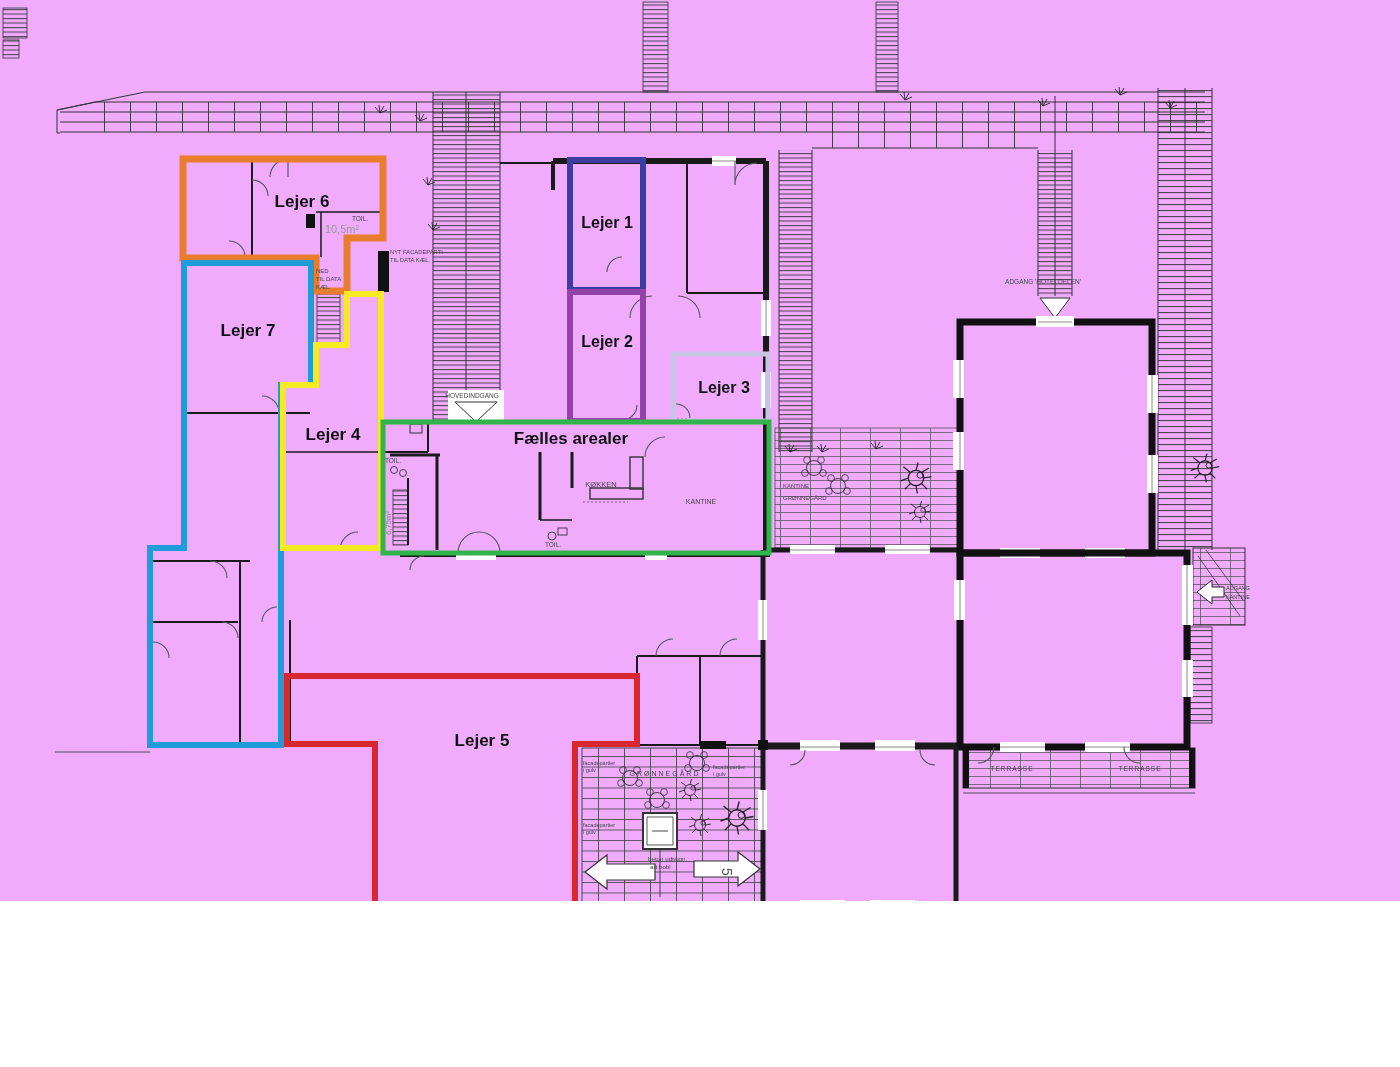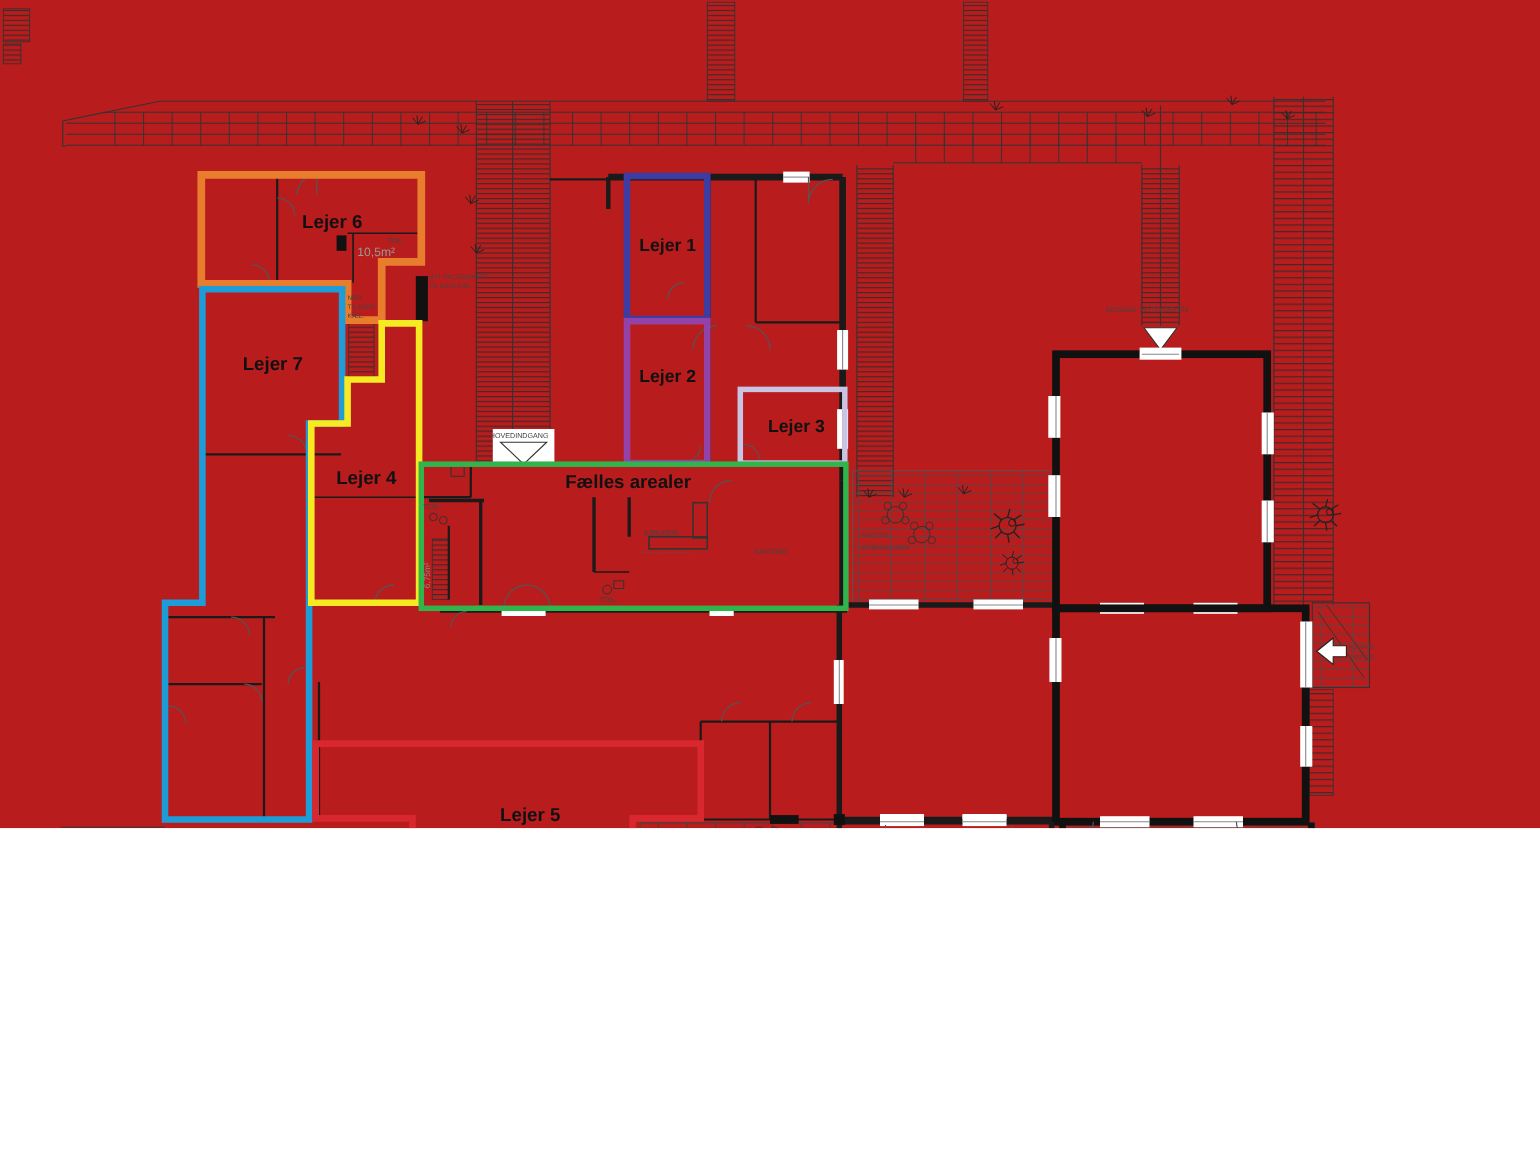--- a/index.html
+++ b/index.html
@@ -1,16 +1,16 @@
 <!DOCTYPE html>
 <html><head>
 <meta charset="utf-8">
 <style>
   html,body{margin:0;padding:0;background:#fff;}
-  #stage{position:relative;width:1400px;height:753px;background:#b91c1c;overflow:hidden;
+  #stage{position:relative;width:1400px;height:901px;background:#f0abfc;overflow:hidden;
          font-family:"Liberation Sans", sans-serif;}
   svg{position:absolute;left:0;top:0;}
   text{font-family:"Liberation Sans", sans-serif;}
   .big-label{font-weight:bold;fill:#111;}
   .tiny{fill:#444;}
   .wall{stroke:#1a1a1a;fill:none;}
   .thin{stroke:#333;fill:none;}
   .arc{stroke:#555;fill:none;stroke-width:1.1;}
   .sill{stroke:#888;stroke-width:1;}
 </style>

